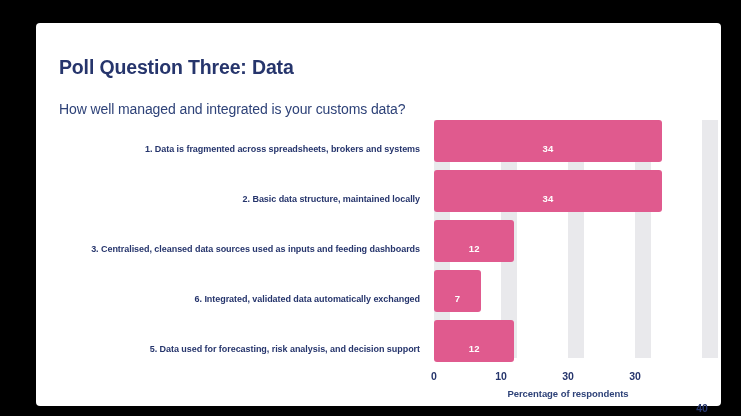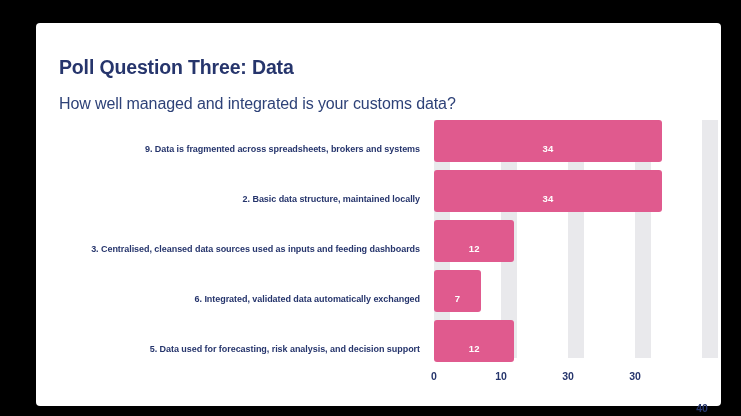--- a/index.html
+++ b/index.html
@@ -36,21 +36,22 @@
   #chart-title {
     font-size: 19.5px;
     font-weight: bold;
     color: #26356c;
     letter-spacing: -0.15px;
     line-height: 1.15;
     white-space: nowrap;
   }
 
   #chart-subtitle {
-    font-size: 16px;
+    margin-top: 7px;
+    font-size: 14px;
     font-weight: 400;
     color: #2e4278;
     letter-spacing: -0.1px;
     line-height: 1.2;
     white-space: nowrap;
   }
 
   
   #chart-area {
     position: absolute;
@@ -175,21 +176,21 @@
 <div id="slide-card">
 
   <div id="header-block">
     <div id="chart-title">Poll Question Three: Data</div>
     <div id="chart-subtitle">How well managed and integrated is your customs data?</div>
   </div>
 
   <div id="chart-area">
 
     <div id="category-labels">
-        <div class="cat-label" style="top: 12px;">9. Data is fragmented across spreadsheets, brokers and systems</div>
+        <div class="cat-label" style="top: 12px;">1. Data is fragmented across spreadsheets, brokers and systems</div>
         <div class="cat-label" style="top: 62px;">2. Basic data structure, maintained locally</div>
         <div class="cat-label" style="top: 112px;">3. Centralised, cleansed data sources used as inputs and feeding dashboards</div>
         <div class="cat-label" style="top: 162px;">6. Integrated, validated data automatically exchanged</div>
         <div class="cat-label" style="top: 212px;">5. Data used for forecasting, risk analysis, and decision support</div>
       </div>
 
     <div id="plot-region">
       <div id="gridlines-layer">
           <div class="gridline" style="left: 0px;"></div>
           <div class="gridline" style="left: 67px;"></div>
@@ -222,15 +223,16 @@
     </div>
 
     <div id="x-axis">
         <div class="x-tick" style="left: 0px;">0</div>
         <div class="x-tick" style="left: 67px;">10</div>
         <div class="x-tick" style="left: 134px;">30</div>
         <div class="x-tick" style="left: 201px;">30</div>
         <div class="x-tick" style="left: 268px; margin-top: 32px;">40</div>
       </div>
 
+    <div id="x-axis-title">Percentage of respondents</div>
   </div>
 
 </div>
 
 </body></html>

